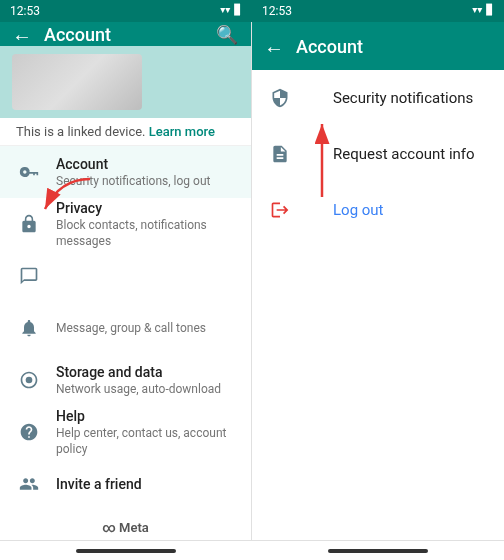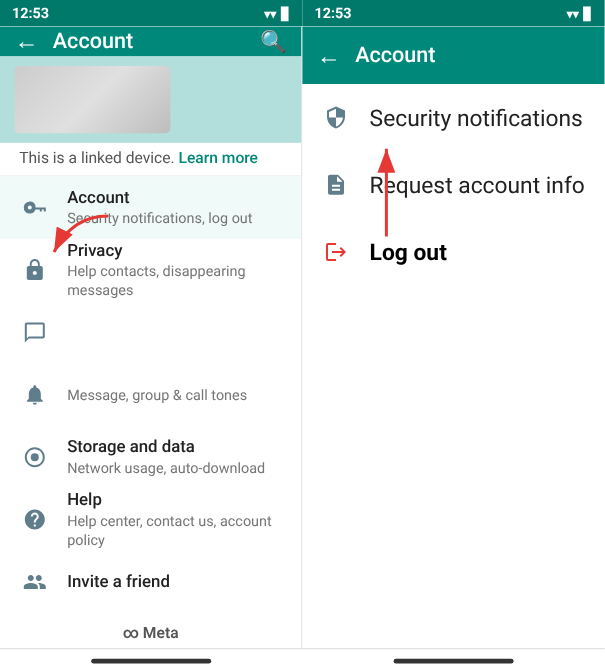--- a/index.html
+++ b/index.html
@@ -10,25 +10,25 @@
       background: #fff;
       display: flex;
       flex-direction: column;
       overflow: hidden;
     }
 
     
     .status-bar {
       display: flex;
       justify-content: space-between;
-      align-items: flex-end;
+      align-items: flex-start;
       background: #00796b;
       color: #fff;
       font-size: 12px;
-      font-weight: 700;
+      font-weight: 400;
       padding: 4px 10px;
       height: 22px;
     }
     .status-bar-right {
       display: flex;
       align-items: center;
       gap: 4px;
       font-size: 10px;
     }
 
@@ -204,27 +204,28 @@
       height: 24px;
       color: #607d8b;
       font-size: 16px;
       display: flex;
       align-items: center;
       justify-content: center;
       flex-shrink: 0;
     }
 
     .right-menu-label {
-      font-size: 19px;
+      font-size: 15px;
       color: #212121;
+      margin-left: 25px;
     }
 
     .right-menu-label.red {
-      color: #000000;
-      font-weight: 700;
+      color: #3b82f6;
+      font-weight: 400;
     }
 
     
     .right-arrow-container {
       position: relative;
     }
 
     
     .bottom-bars {
       display: flex;
@@ -311,21 +312,21 @@
       </div>
 
       <div class="settings-item">
         <div class="settings-item-icon">
           <svg width="20" height="20" viewBox="0 0 24 24" fill="#607d8b">
               <path d="M18 8h-1V6c0-2.76-2.24-5-5-5S7 3.24 7 6v2H6c-1.1 0-2 .9-2 2v10c0 1.1.9 2 2 2h12c1.1 0 2-.9 2-2V10c0-1.1-.9-2-2-2zm-6 9c-1.1 0-2-.9-2-2s.9-2 2-2 2 .9 2 2-.9 2-2 2zm3.1-9H8.9V6c0-1.71 1.39-3.1 3.1-3.1 1.71 0 3.1 1.39 3.1 3.1v2z"></path>
             </svg>
         </div>
         <div class="settings-item-text">
           <div class="settings-item-title">Privacy</div>
-          <div class="settings-item-subtitle">Help contacts, disappearing messages</div>
+          <div class="settings-item-subtitle">Block contacts, notifications messages</div>
         </div>
       </div>
 
       <div class="settings-item">
         <div class="settings-item-icon">
           <svg width="20" height="20" viewBox="0 0 24 24" fill="#607d8b">
               <path d="M20 2H4c-1.1 0-2 .9-2 2v18l4-4h14c1.1 0 2-.9 2-2V4c0-1.1-.9-2-2-2zm0 14H6l-2 2V4h16v12z"></path>
             </svg>
         </div>
       </div>

